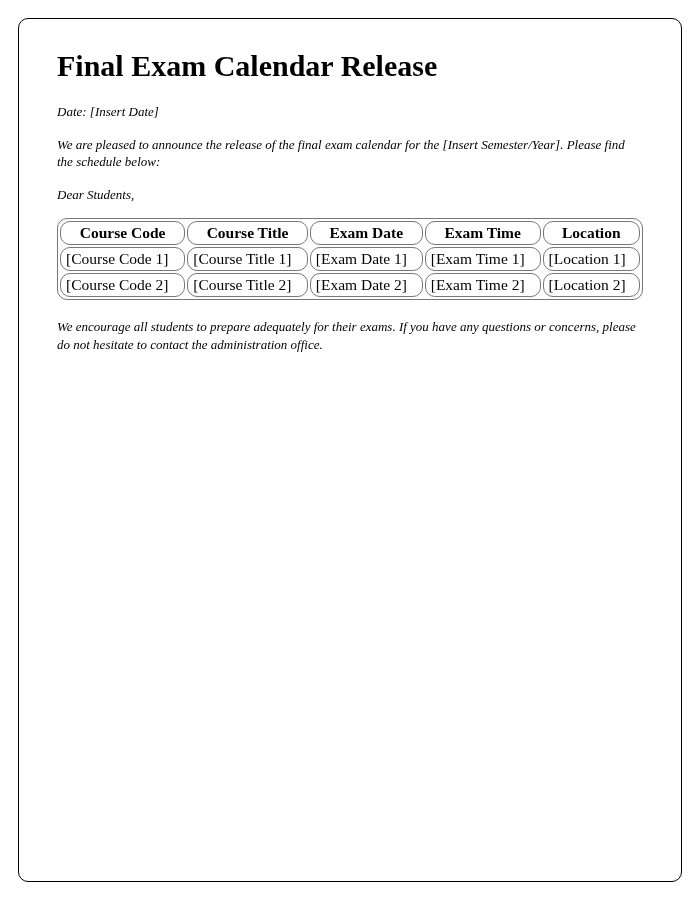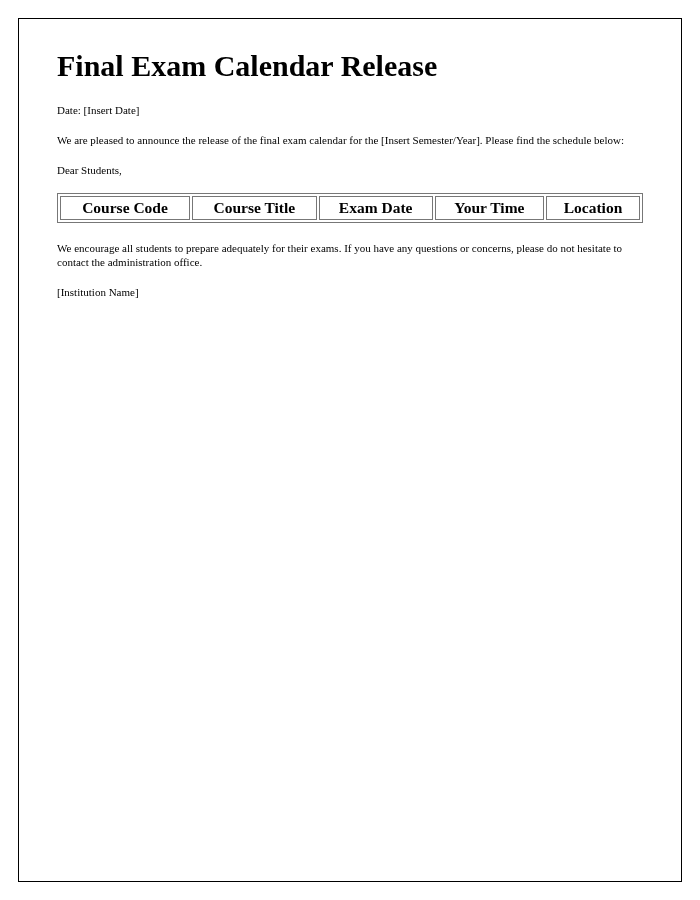--- a/index.html
+++ b/index.html
@@ -1,41 +1,43 @@
 <!DOCTYPE html>
 <html><head>
   <meta charset="utf-8">
   <style>
     * {
       margin: 0;
       padding: 0;
       box-sizing: border-box;
+      border-radius: 10px;
     }
     body {
       font-family: 'Times New Roman', Times, serif;
       background: #fff;
       width: 700px;
       height: 900px;
       padding: 18px;
     }
     .page {
       border: 1px solid #000;
       width: 100%;
       height: 100%;
       padding: 30px 38px;
     }
     h1 {
       font-size: 30px;
       font-weight: bold;
       margin-bottom: 20px;
     }
     p {
-      font-size: 11px;
+      font-size: 13px;
       margin-bottom: 15px;
       line-height: 1.35;
+      font-style: italic;
     }
     table {
       border-collapse: separate;
       border-spacing: 2px;
       border: 1px solid #777;
       margin-bottom: 18px;
       width: 100%;
     }
     th, td {
       border: 1px solid #777;
@@ -59,23 +61,36 @@
   <p>Date: [Insert Date]</p>
   <p>We are pleased to announce the release of the final exam calendar for the [Insert Semester/Year]. Please find the schedule below:</p>
   <p>Dear Students,</p>
 
   <table>
     <thead>
       <tr>
         <th>Course Code</th>
         <th>Course Title</th>
         <th>Exam Date</th>
-        <th>Your Time</th>
+        <th>Exam Time</th>
         <th>Location</th>
       </tr>
     </thead>
     <tbody>
+      <tr>
+        <td>[Course Code 1]</td>
+        <td>[Course Title 1]</td>
+        <td>[Exam Date 1]</td>
+        <td>[Exam Time 1]</td>
+        <td>[Location 1]</td>
+      </tr>
+      <tr>
+        <td>[Course Code 2]</td>
+        <td>[Course Title 2]</td>
+        <td>[Exam Date 2]</td>
+        <td>[Exam Time 2]</td>
+        <td>[Location 2]</td>
+      </tr>
     </tbody>
   </table>
 
   <p>We encourage all students to prepare adequately for their exams. If you have any questions or concerns, please do not hesitate to contact the administration office.</p>
-  <p>[Institution Name]</p>
 </div>
 
 </body></html>

